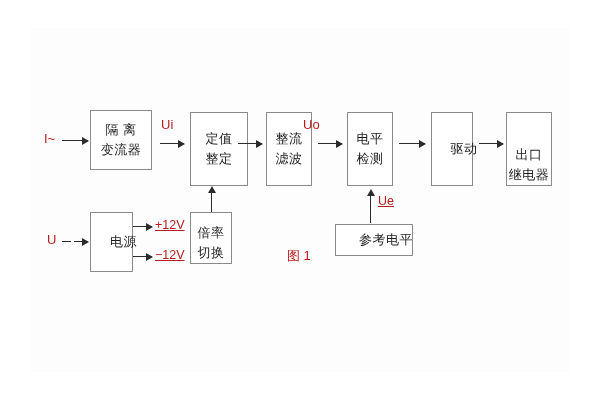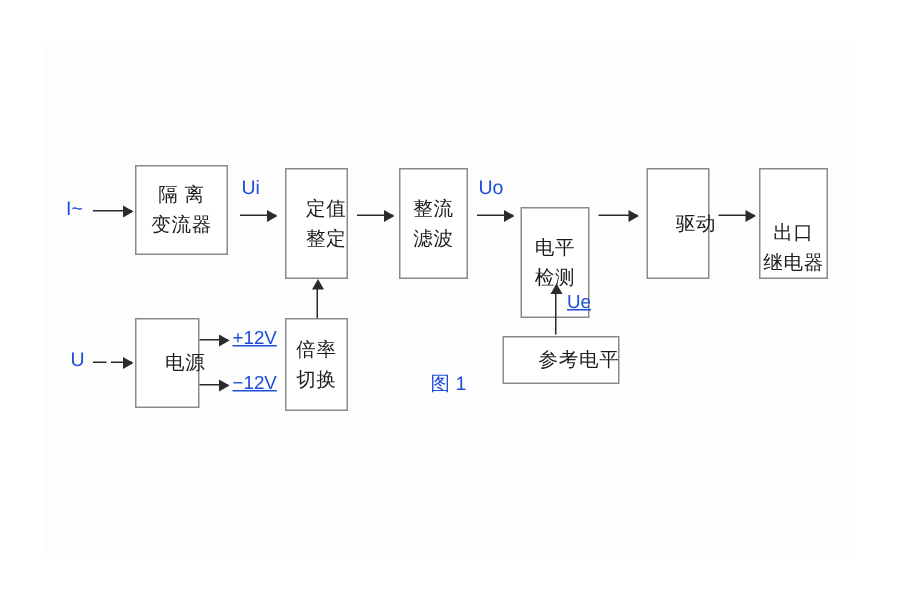--- a/index.html
+++ b/index.html
@@ -37,21 +37,21 @@
     font-size: 13px;
     line-height: 1.55;
     letter-spacing: 0.5px;
   }
   .block .ln { white-space: nowrap; }
   .block.single { font-size: 13px; padding-left: 24px; }
 
   
   .lbl {
     position: absolute;
-    color: #1d4ed8;
+    color: #b91c1c;
     font-size: 13px;
     white-space: nowrap;
   }
   .lbl.sm { font-size: 12.5px; text-decoration: underline; }
 
   
   .arrow-h {
     position: absolute;
     height: 1px;
     background: #2b2b2b;
@@ -99,36 +99,36 @@
   <div class="arrow-h" style="left:62px; top:140px; width:26px;"></div>
 
   <div class="block" style="left:90px; top:110px; width:62px; height:60px;">
     <span class="ln">隔 离</span>
     <span class="ln">变流器</span>
   </div>
 
   <div class="lbl" style="left:161px; top:117px;">Ui</div>
   <div class="arrow-h" style="left:160px; top:143px; width:24px;"></div>
 
-  <div class="block" style="left:190px; top:112px; width:42px; height:74px;align-items:flex-end;">
+  <div class="block" style="left:190px; top:112px; width:58px; height:74px;">
     <span class="ln">定值</span>
     <span class="ln">整定</span>
   </div>
 
   <div class="arrow-h" style="left:238px; top:143px; width:24px;"></div>
 
   <div class="block" style="left:266px; top:112px; width:46px; height:74px;">
     <span class="ln">整流</span>
     <span class="ln">滤波</span>
   </div>
 
-  <div class="lbl" style="left:319px; top:117px;">Uo</div>
+  <div class="lbl" style="left:303px; top:117px;">Uo</div>
   <div class="arrow-h" style="left:318px; top:143px; width:24px;"></div>
 
-  <div class="block" style="left:347px; top:112px; width:46px; height:74px;margin-top:26px;">
+  <div class="block" style="left:347px; top:112px; width:46px; height:74px;">
     <span class="ln">电平</span>
     <span class="ln">检测</span>
   </div>
 
   <div class="arrow-h" style="left:399px; top:143px; width:26px;"></div>
 
   <div class="block single" style="left:431px; top:112px; width:42px; height:74px;">
     <span class="ln">驱动</span>
   </div>
 
@@ -146,21 +146,21 @@
   <div class="block single" style="left:90px; top:212px; width:43px; height:60px;">
     <span class="ln">电源</span>
   </div>
 
   <div class="arrow-h" style="left:133px; top:226px; width:19px;"></div>
   <div class="lbl sm" style="left:155px; top:218px;">+12V</div>
 
   <div class="arrow-h" style="left:133px; top:256px; width:19px;"></div>
   <div class="lbl sm" style="left:155px; top:248px;">−12V</div>
 
-  <div class="block" style="left:190px; top:212px; width:42px; height:62px;">
+  <div class="block" style="left:190px; top:212px; width:42px; height:52px;justify-content:flex-end;">
     <span class="ln">倍率</span>
     <span class="ln">切换</span>
   </div>
 
   <div class="arrow-v-up" style="left:211px; top:192px; height:20px;"></div>
 
   <div class="block single" style="left:335px; top:224px; width:78px; height:32px;">
     <span class="ln">参考电平</span>
   </div>
 

